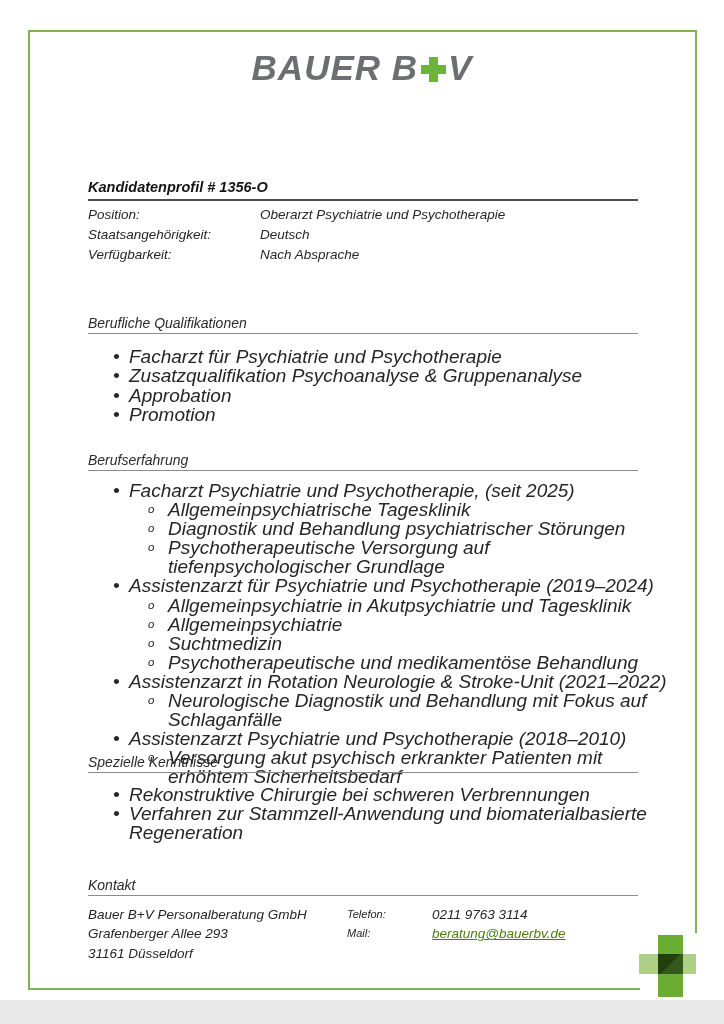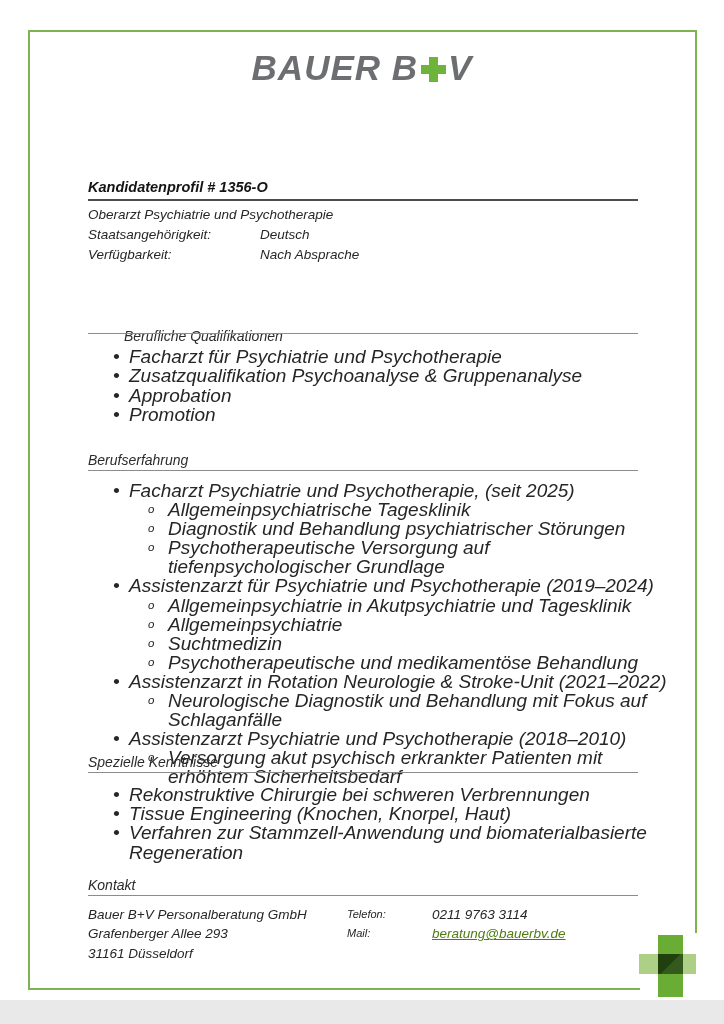--- a/index.html
+++ b/index.html
@@ -34,21 +34,21 @@
   .rule.dark { height:2px; background:#4d4d4d; }
   .rule.gray { height:1px; background:#8c8c8c; }
   .r-title { top:199px; } .r-qual { top:333px; } .r-exp { top:470px; }
   .r-skill { top:772px; } .r-contact { top:895px; }
   
   .fields { position:absolute; left:88px; top:205px; width:560px; font-size:13.5px; }
   .frow { display:flex; height:20px; line-height:20px; }
   .frow .lab { width:172px; }
   
   .shead { position:absolute; left:88px; font-size:14px; line-height:18px; color:#2b2b2b; }
-  .h-qual { top:327px;margin-left:36px; } .h-exp { top:451px; } .h-skill { top:753px; } .h-contact { top:876px; }
+  .h-qual { top:314px; } .h-exp { top:451px; } .h-skill { top:753px; } .h-contact { top:876px; }
   
   .blist { position:absolute; left:88px; width:580px; font-size:19px; }
   .l-qual  { top:347px; line-height:19.4px; }
   .l-exp   { top:481px; line-height:19.1px; }
   .l-skill { top:785px; line-height:19.2px; }
   .li1, .li2 { position:relative; display:block; }
   .li1 { padding-left:41px; }
   .li1::before { content:"\2022"; position:absolute; left:25px; }
   .li2 { padding-left:80px; }
   .li2::before { content:"o"; position:absolute; left:60px; font-size:11.5px; }
@@ -75,20 +75,21 @@
         <i class="h"></i>
       </span>
     <span class="logo-txt">V</span>
   </div>
 
   <div class="title">Kandidatenprofil # 1356-O</div>
   <div class="rule dark r-title"></div>
 
   <div class="fields">
     <div class="frow">
+      <span class="lab">Position:</span>
       <span class="val">Oberarzt Psychiatrie und Psychotherapie</span>
     </div>
     <div class="frow">
       <span class="lab">Staatsangehörigkeit:</span>
       <span class="val">Deutsch</span>
     </div>
     <div class="frow">
       <span class="lab">Verfügbarkeit:</span>
       <span class="val">Nach Absprache</span>
     </div>
@@ -118,21 +119,20 @@
     <span class="li1">Assistenzarzt in Rotation Neurologie &amp; Stroke-Unit (2021–2022)</span>
     <span class="li2">Neurologische Diagnostik und Behandlung mit Fokus auf Schlaganfälle</span>
     <span class="li1">Assistenzarzt Psychiatrie und Psychotherapie (2018–2010)</span>
     <span class="li2">Versorgung akut psychisch erkrankter Patienten mit erhöhtem Sicherheitsbedarf</span>
   </div>
 
   <div class="shead h-skill">Spezielle Kenntnisse</div>
   <div class="rule gray r-skill"></div>
   <div class="blist l-skill">
     <span class="li1">Rekonstruktive Chirurgie bei schweren Verbrennungen</span>
-    <span class="li1">Tissue Engineering (Knochen, Knorpel, Haut)</span>
     <span class="li1">Verfahren zur Stammzell-Anwendung und biomaterialbasierte Regeneration</span>
   </div>
 
   <div class="shead h-contact">Kontakt</div>
   <div class="rule gray r-contact"></div>
   <div class="company">
     <div>Bauer B+V Personalberatung GmbH</div>
     <div>Grafenberger Allee 293</div>
     <div>31161 Düsseldorf</div>
   </div>

